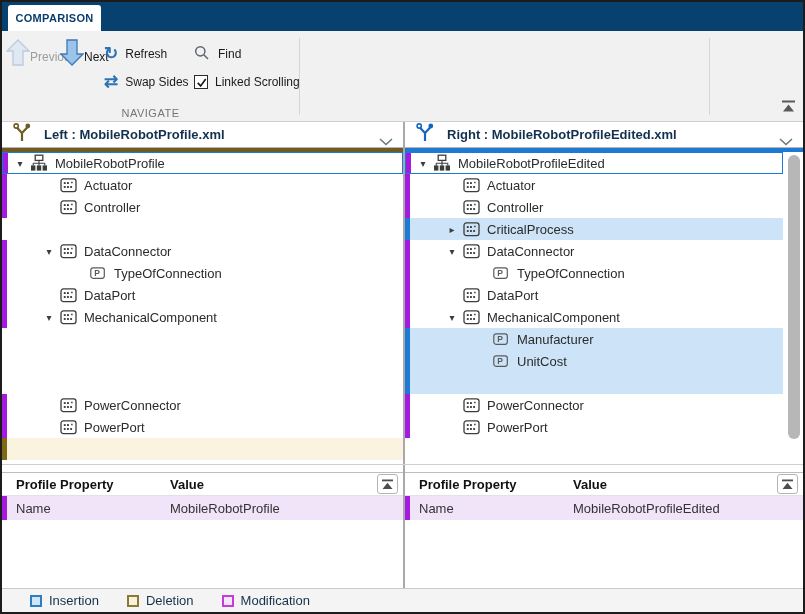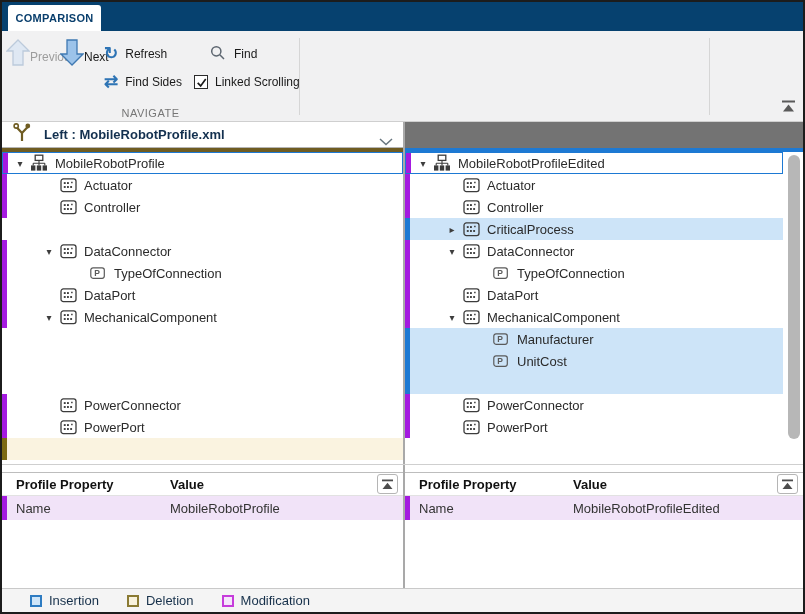--- a/index.html
+++ b/index.html
@@ -102,24 +102,24 @@
       </span>
       <span class="lbl">Next</span>
     </div>
 
     <div class="rb-row" style="left:102px; top:12px;">
       <span class="glyph-btn">↻</span>
       <span>Refresh</span>
     </div>
     <div class="rb-row" style="left:102px; top:40px;">
       <span class="glyph-btn">⇄</span>
-      <span>Find Sides</span>
-    </div>
-
-    <div class="rb-row" style="left:208px; top:12px;gap:8px;">
+      <span>Swap Sides</span>
+    </div>
+
+    <div class="rb-row" style="left:192px; top:12px;gap:8px;">
       <span>
         <svg width="16" height="16" viewBox="0 0 16 16">
             <circle cx="6.3" cy="6.3" r="4.6" fill="none" stroke="#5d6670" stroke-width="1.5"></circle>
             <line x1="9.8" y1="9.8" x2="14" y2="14" stroke="#5d6670" stroke-width="1.5"></line>
           </svg>
       </span>
       <span>Find</span>
     </div>
     <div class="rb-row" style="left:192px; top:40px;">
       <span class="checkbox">
@@ -148,20 +148,33 @@
           <circle cx="4.2" cy="4" r="2.1" fill="#fff" stroke="#6f5c22" stroke-width="1.6"></circle>
           <circle cx="15.8" cy="4" r="2.4" fill="#6f5c22"></circle>
         </svg></span>
     <span class="ttl">Left : MobileRobotProfile.xml</span>
     <span class="chev">
       <svg width="14" height="8" viewBox="0 0 14 8">
           <path d="M1 1 L7 6.5 L13 1" stroke="#67757f" stroke-width="1.5" fill="none"></path>
         </svg>
     </span>
   </div>
+  <div class="pane-header right">
+    <span class="branch" id="branch-right"><svg width="20" height="21" viewBox="0 0 20 21">
+          <path d="M10 19 V11 M10 11 L4.6 5.2 M10 11 L15.4 5.2" stroke="#1565c0" stroke-width="2.2" fill="none"></path>
+          <circle cx="4.2" cy="4" r="2.1" fill="#fff" stroke="#1565c0" stroke-width="1.6"></circle>
+          <circle cx="15.8" cy="4" r="2.4" fill="#1565c0"></circle>
+        </svg></span>
+    <span class="ttl">Right : MobileRobotProfileEdited.xml</span>
+    <span class="chev">
+      <svg width="14" height="8" viewBox="0 0 14 8">
+          <path d="M1 1 L7 6.5 L13 1" stroke="#67757f" stroke-width="1.5" fill="none"></path>
+        </svg>
+    </span>
+  </div>
 
   <div class="tree left" id="tree-left">
       <div class="tree-row selected" style="border-color: rgb(29, 121, 211);">
         <span class="bar" style="background: rgb(164, 26, 224);"></span>
         <div class="row-content" style="padding-left: 8px;">
           <span class="expander">▾</span>
           <span class="t-icon">
             <svg width="18" height="18" viewBox="0 0 18 18" fill="none">
               <rect x="5.2" y="1.2" width="7.6" height="5.2" stroke="#3c3c3c" stroke-width="1.3"></rect>
               <path d="M9 6.5 V9.3 M3.2 9.3 H14.8 M3.2 9.3 V11.4 M9 9.3 V11.4 M14.8 9.3 V11.4" stroke="#3c3c3c" stroke-width="1.1"></path>

